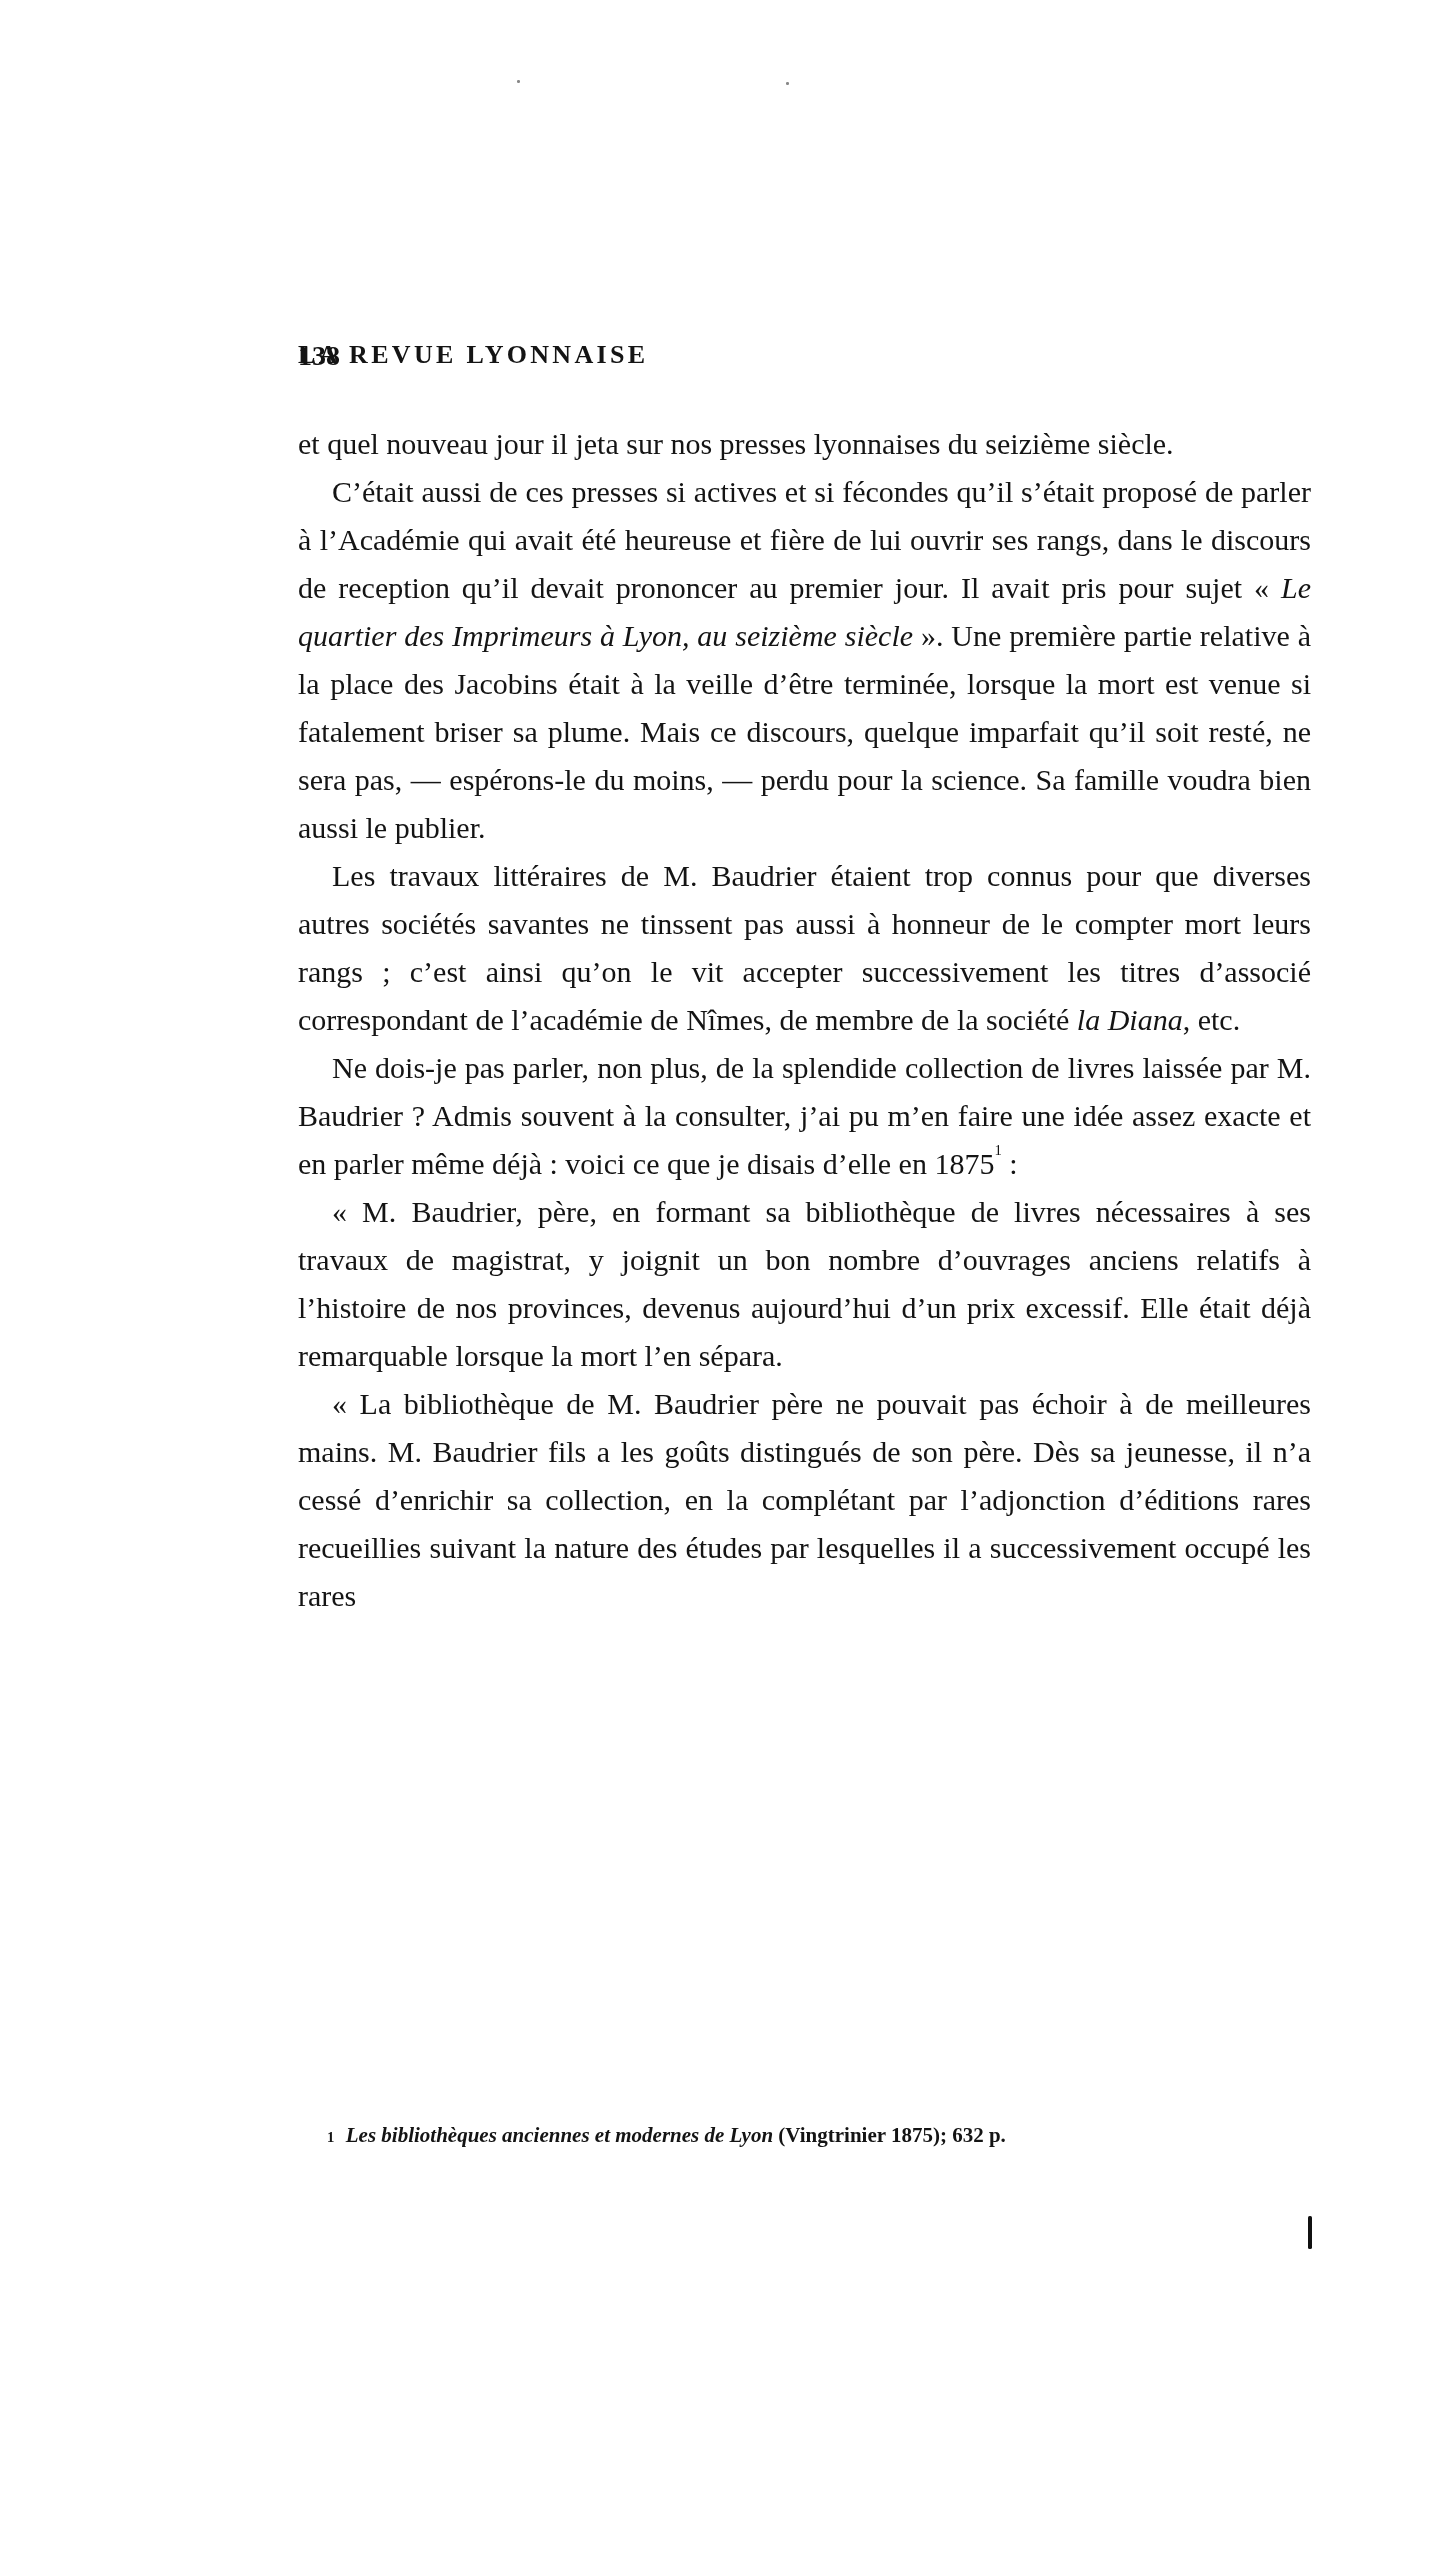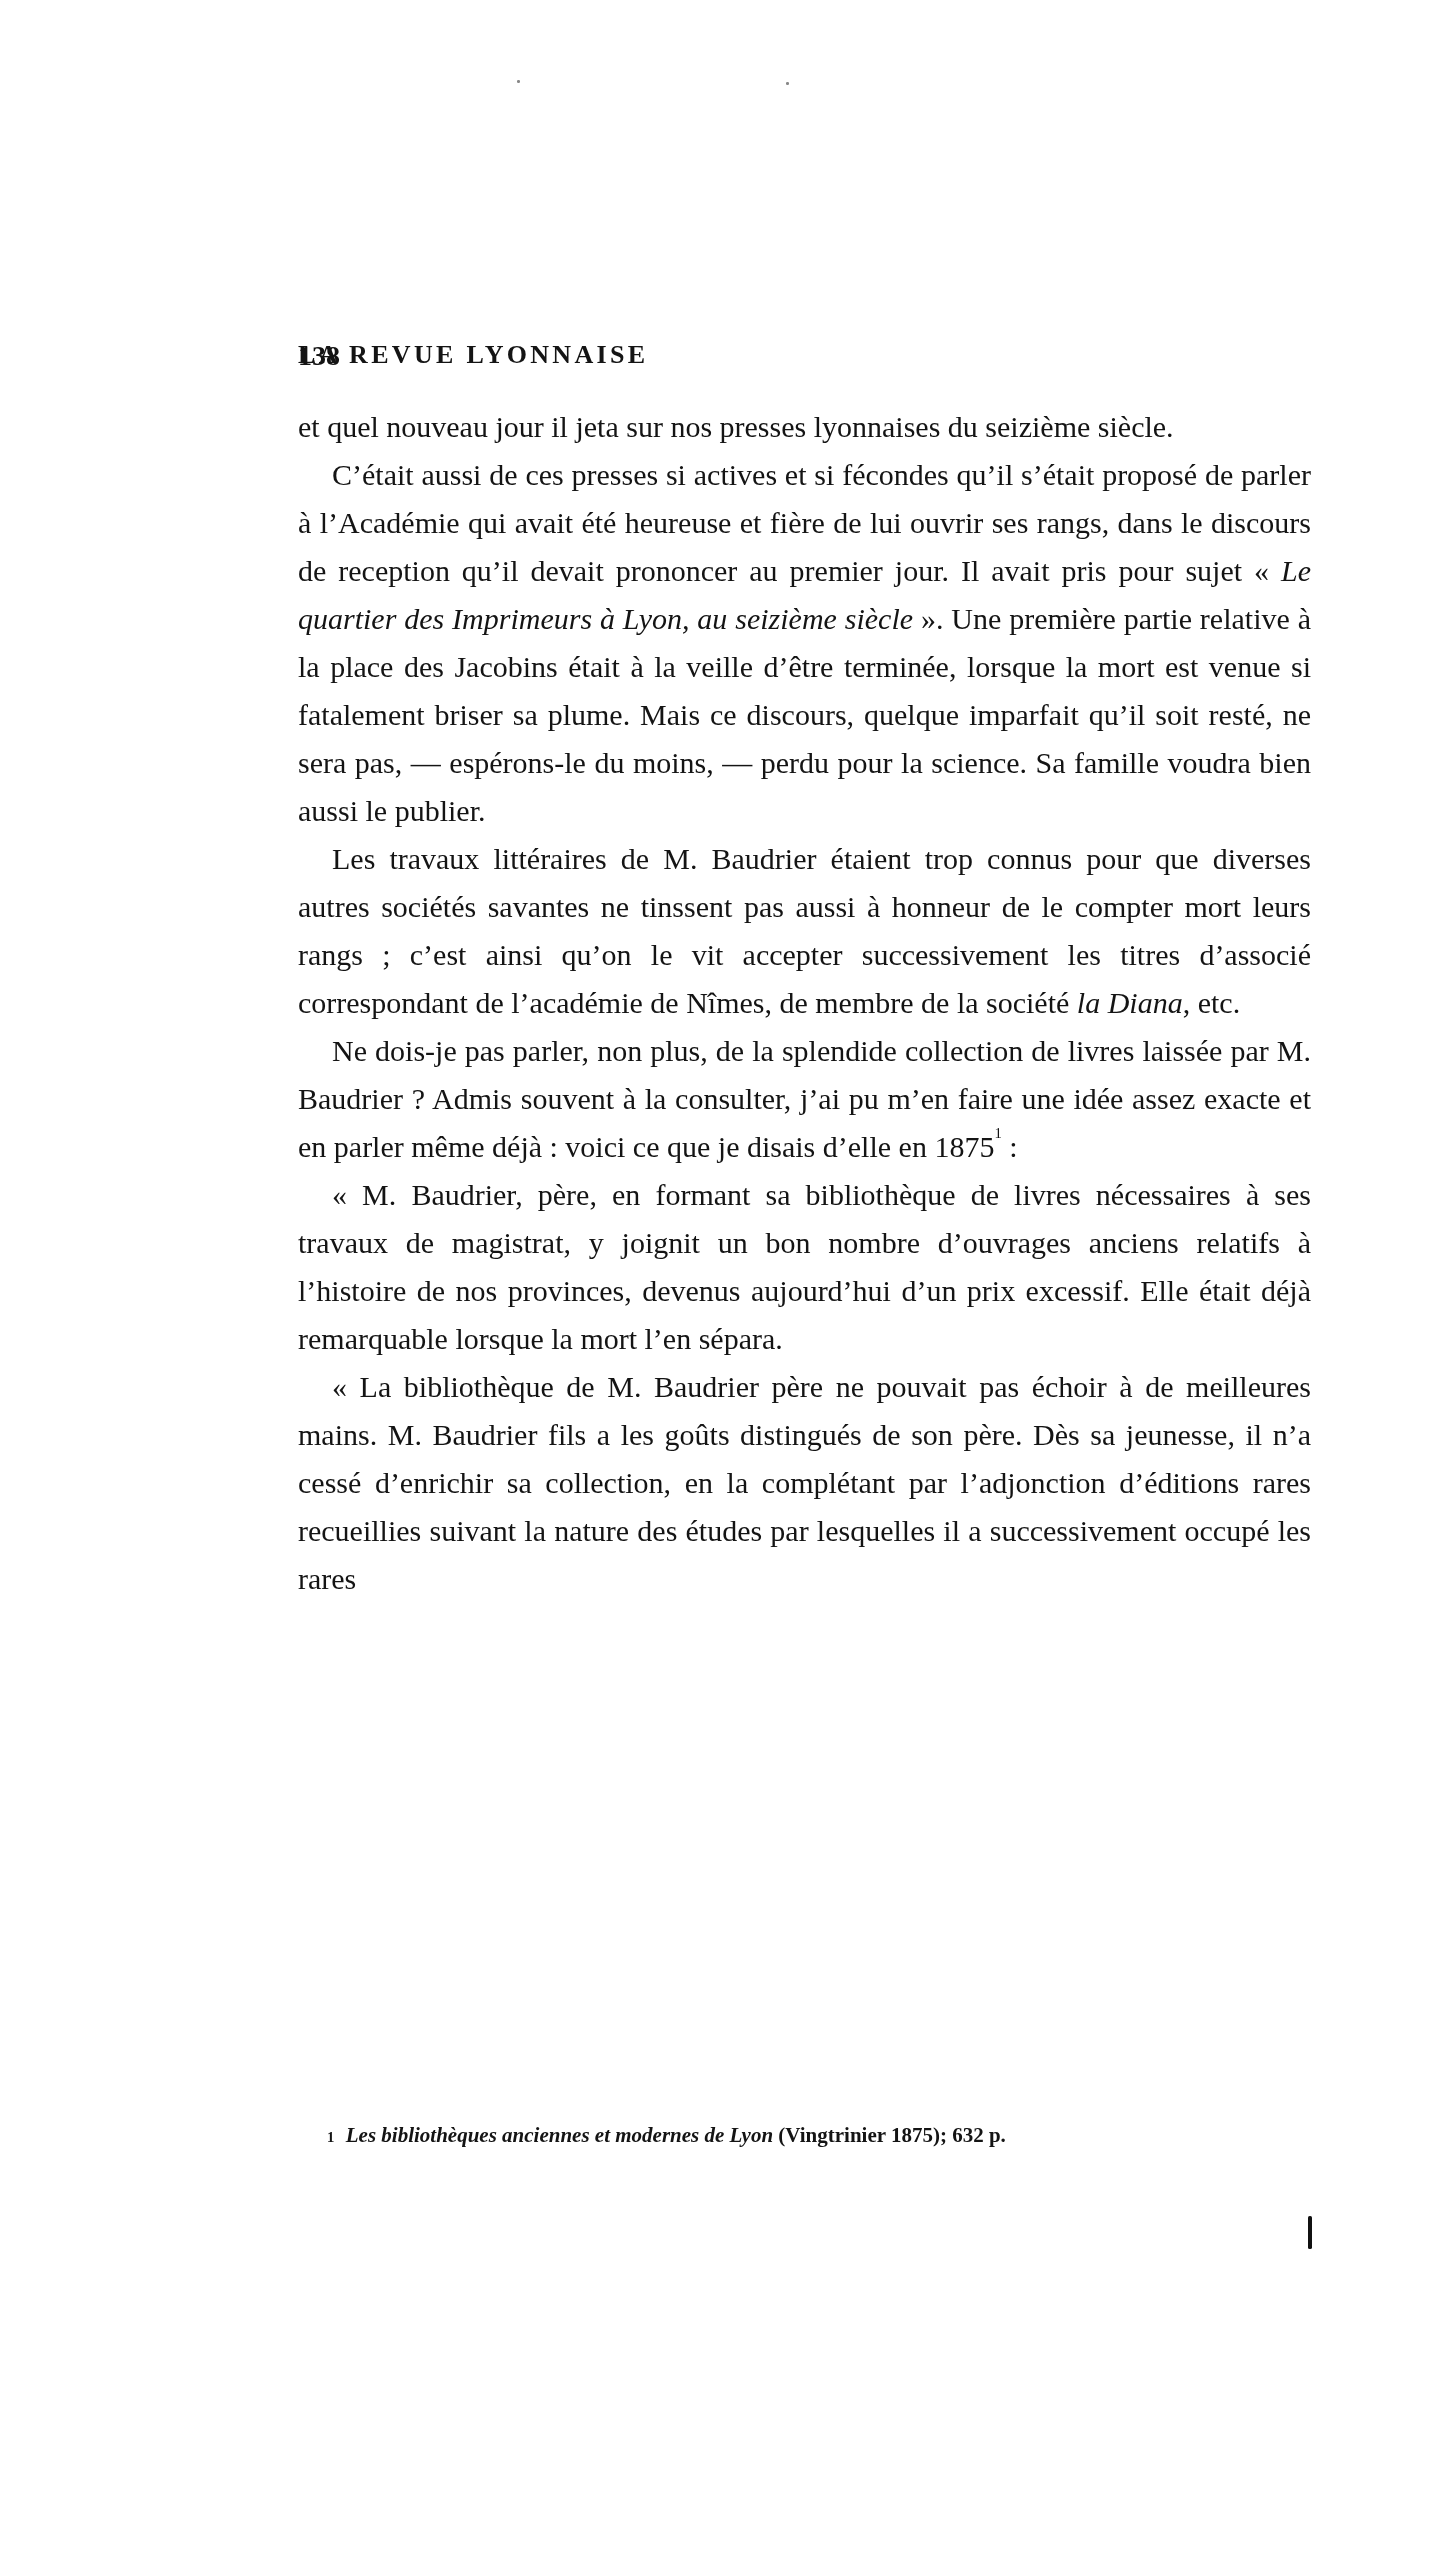--- a/index.html
+++ b/index.html
@@ -3,21 +3,21 @@
 <meta charset="utf-8">
 <style>
   html, body { margin:0; padding:0; background:#ffffff; }
   body { width:1447px; height:2576px; position:relative; overflow:hidden;
          font-family:"Liberation Serif","DejaVu Serif",serif; color:#141414; }
   .page { position:absolute; left:298px; top:333px; width:1013px; }
   .header { position:relative; height:49px; font-size:28px;font-weight:bold; }
   .page-num { position:absolute; left:0; top:6.5px; font-size:28px; }
   .running-title { position:absolute; left:0; right:0; top:6.5px; text-align:left;
                    letter-spacing:3.3px; font-size:26px; }
-  .body-text { font-size:30px; line-height:48px; text-align:justify; margin-top:21px; }
+  .body-text { font-size:30px; line-height:48px; text-align:justify; margin-top:38px; }
   .para { margin:0; text-indent:34px; }
   .para.first { text-indent:0; }
   i { font-style:italic; }
   sup { font-size:14.7px; vertical-align:top; line-height:1; position:relative; top:3.3px; }
   .footnote { position:absolute; left:327px; top:2123px; font-size:21px;font-weight:bold; }
   .footnote .mark { font-size:14.7px; margin-right:11.4px; }
   .margin-mark { position:absolute; left:1308px; top:2216px; width:4.1px; height:33px;
                  background:#111; border-radius:1.6px; }
   .speck { position:absolute; width:2.5px; height:2.5px; background:#888; border-radius:50%; }
 </style>

